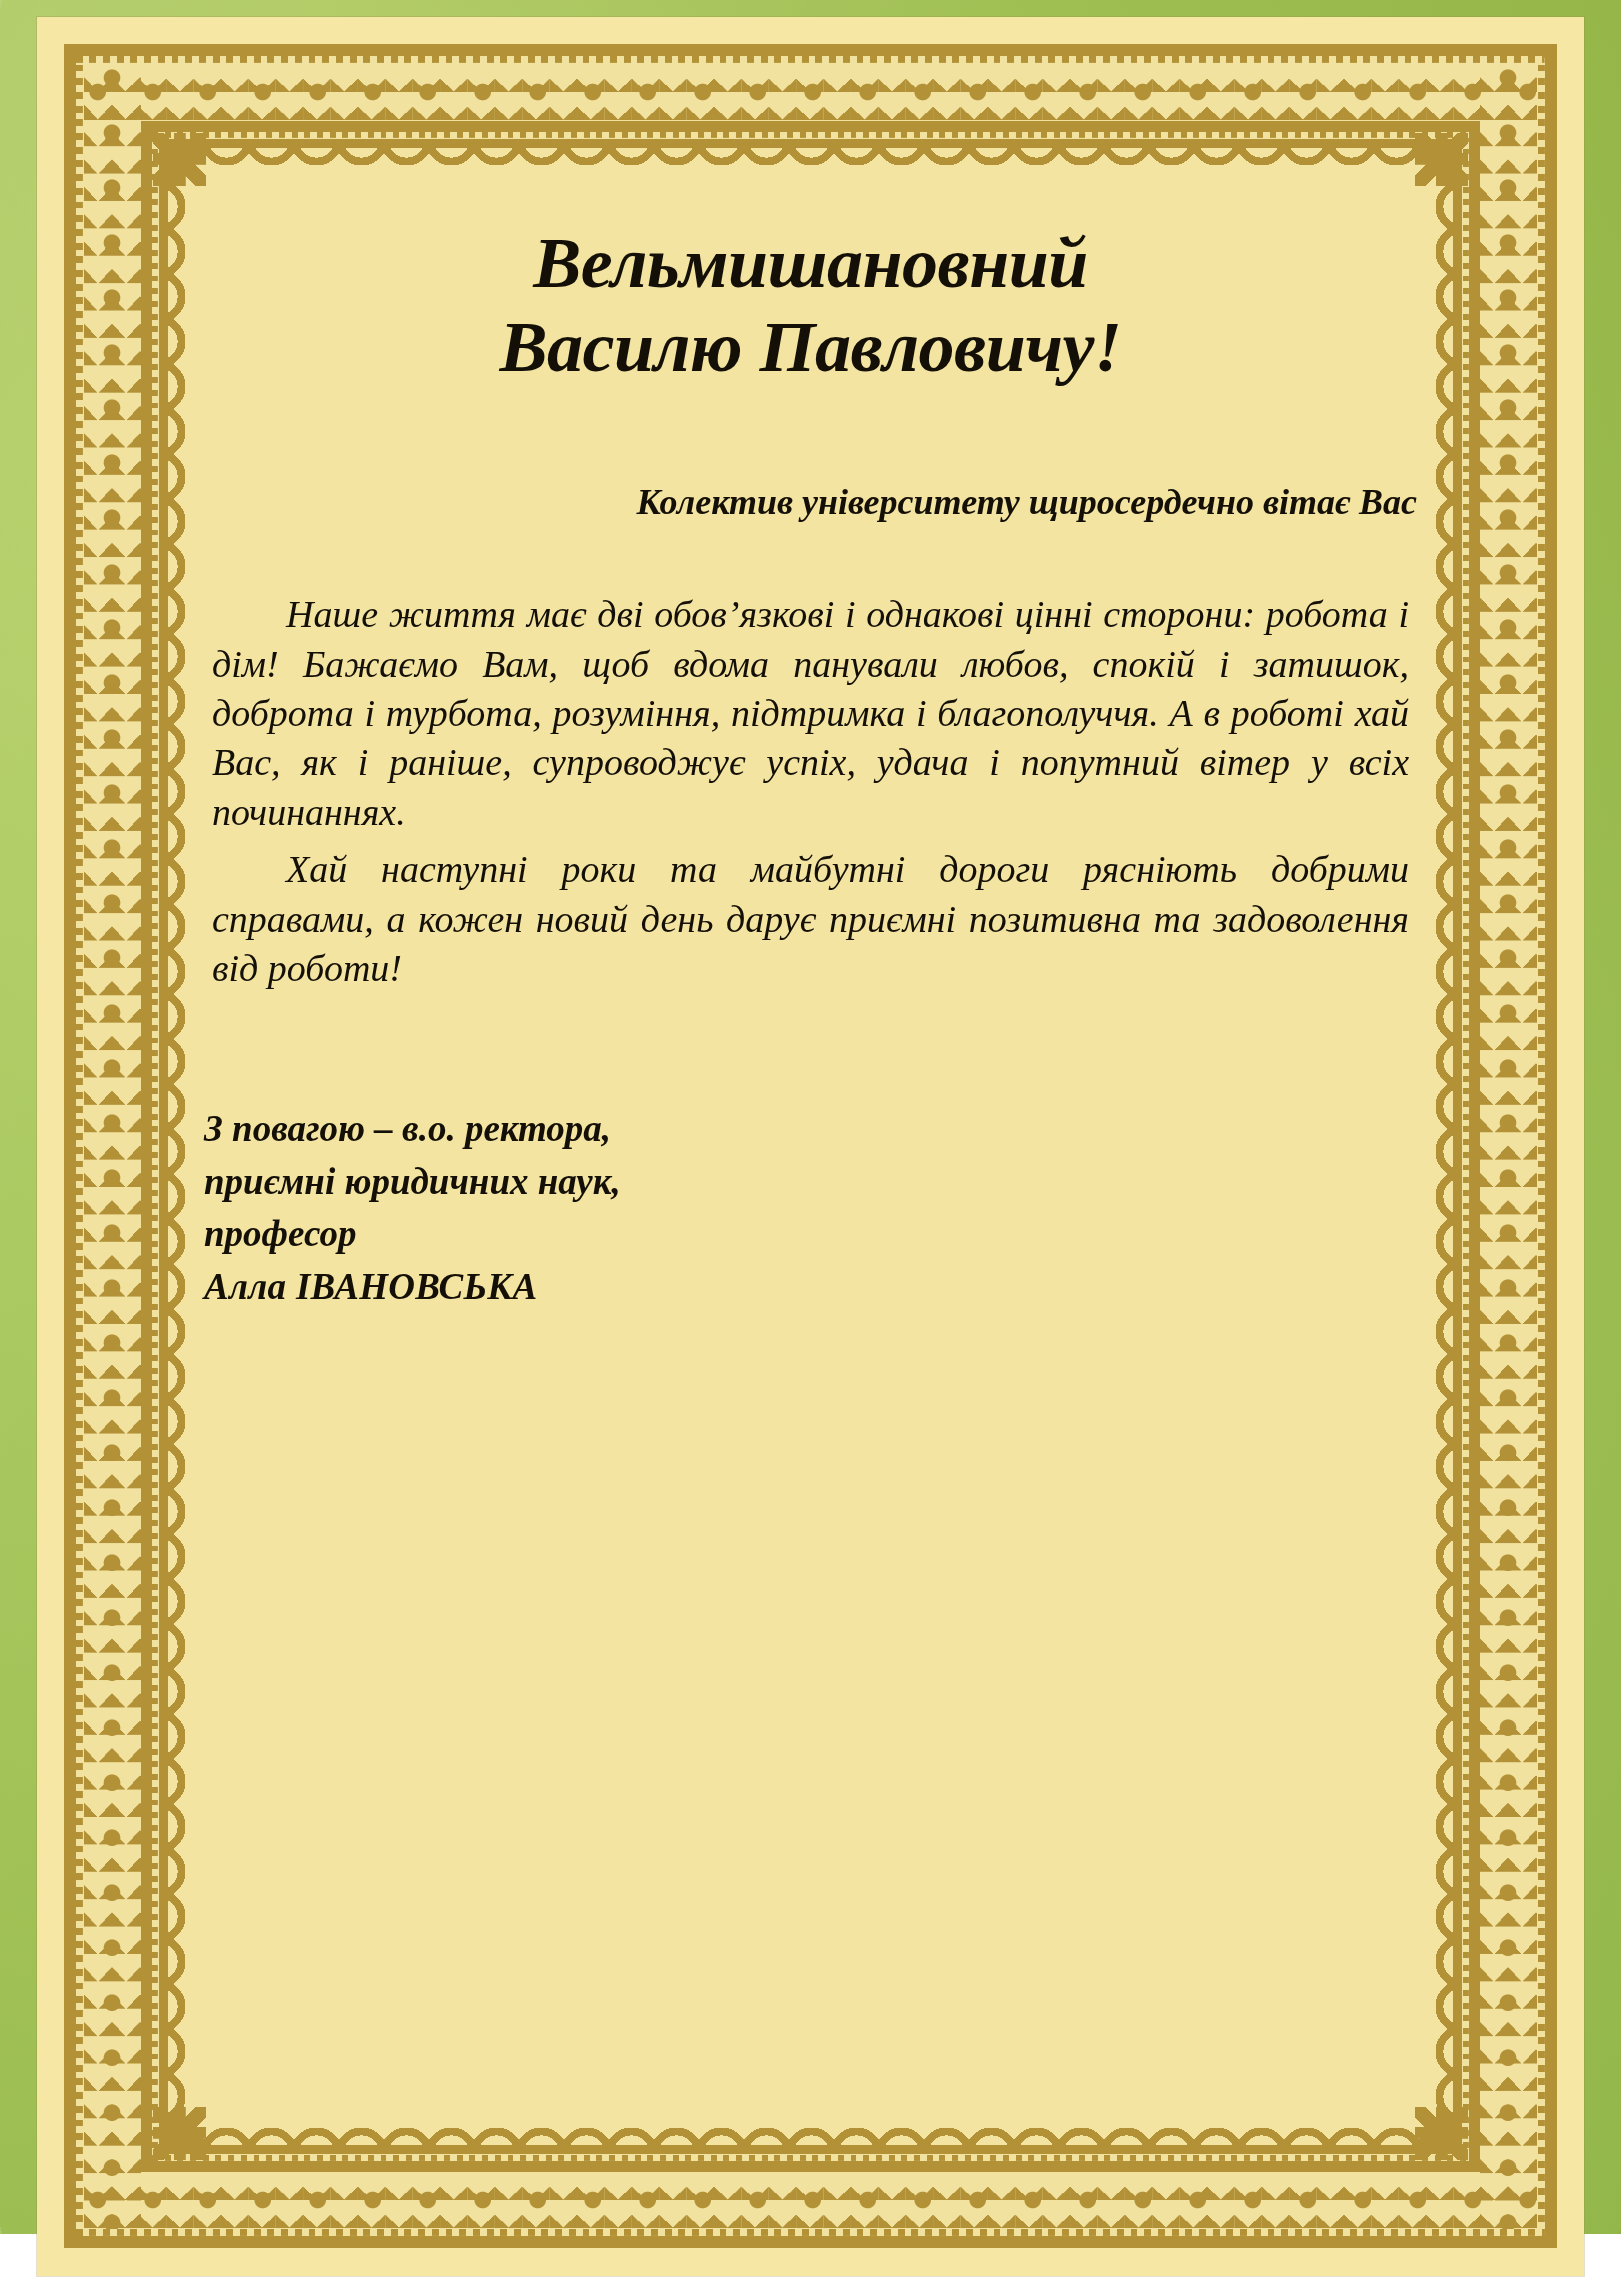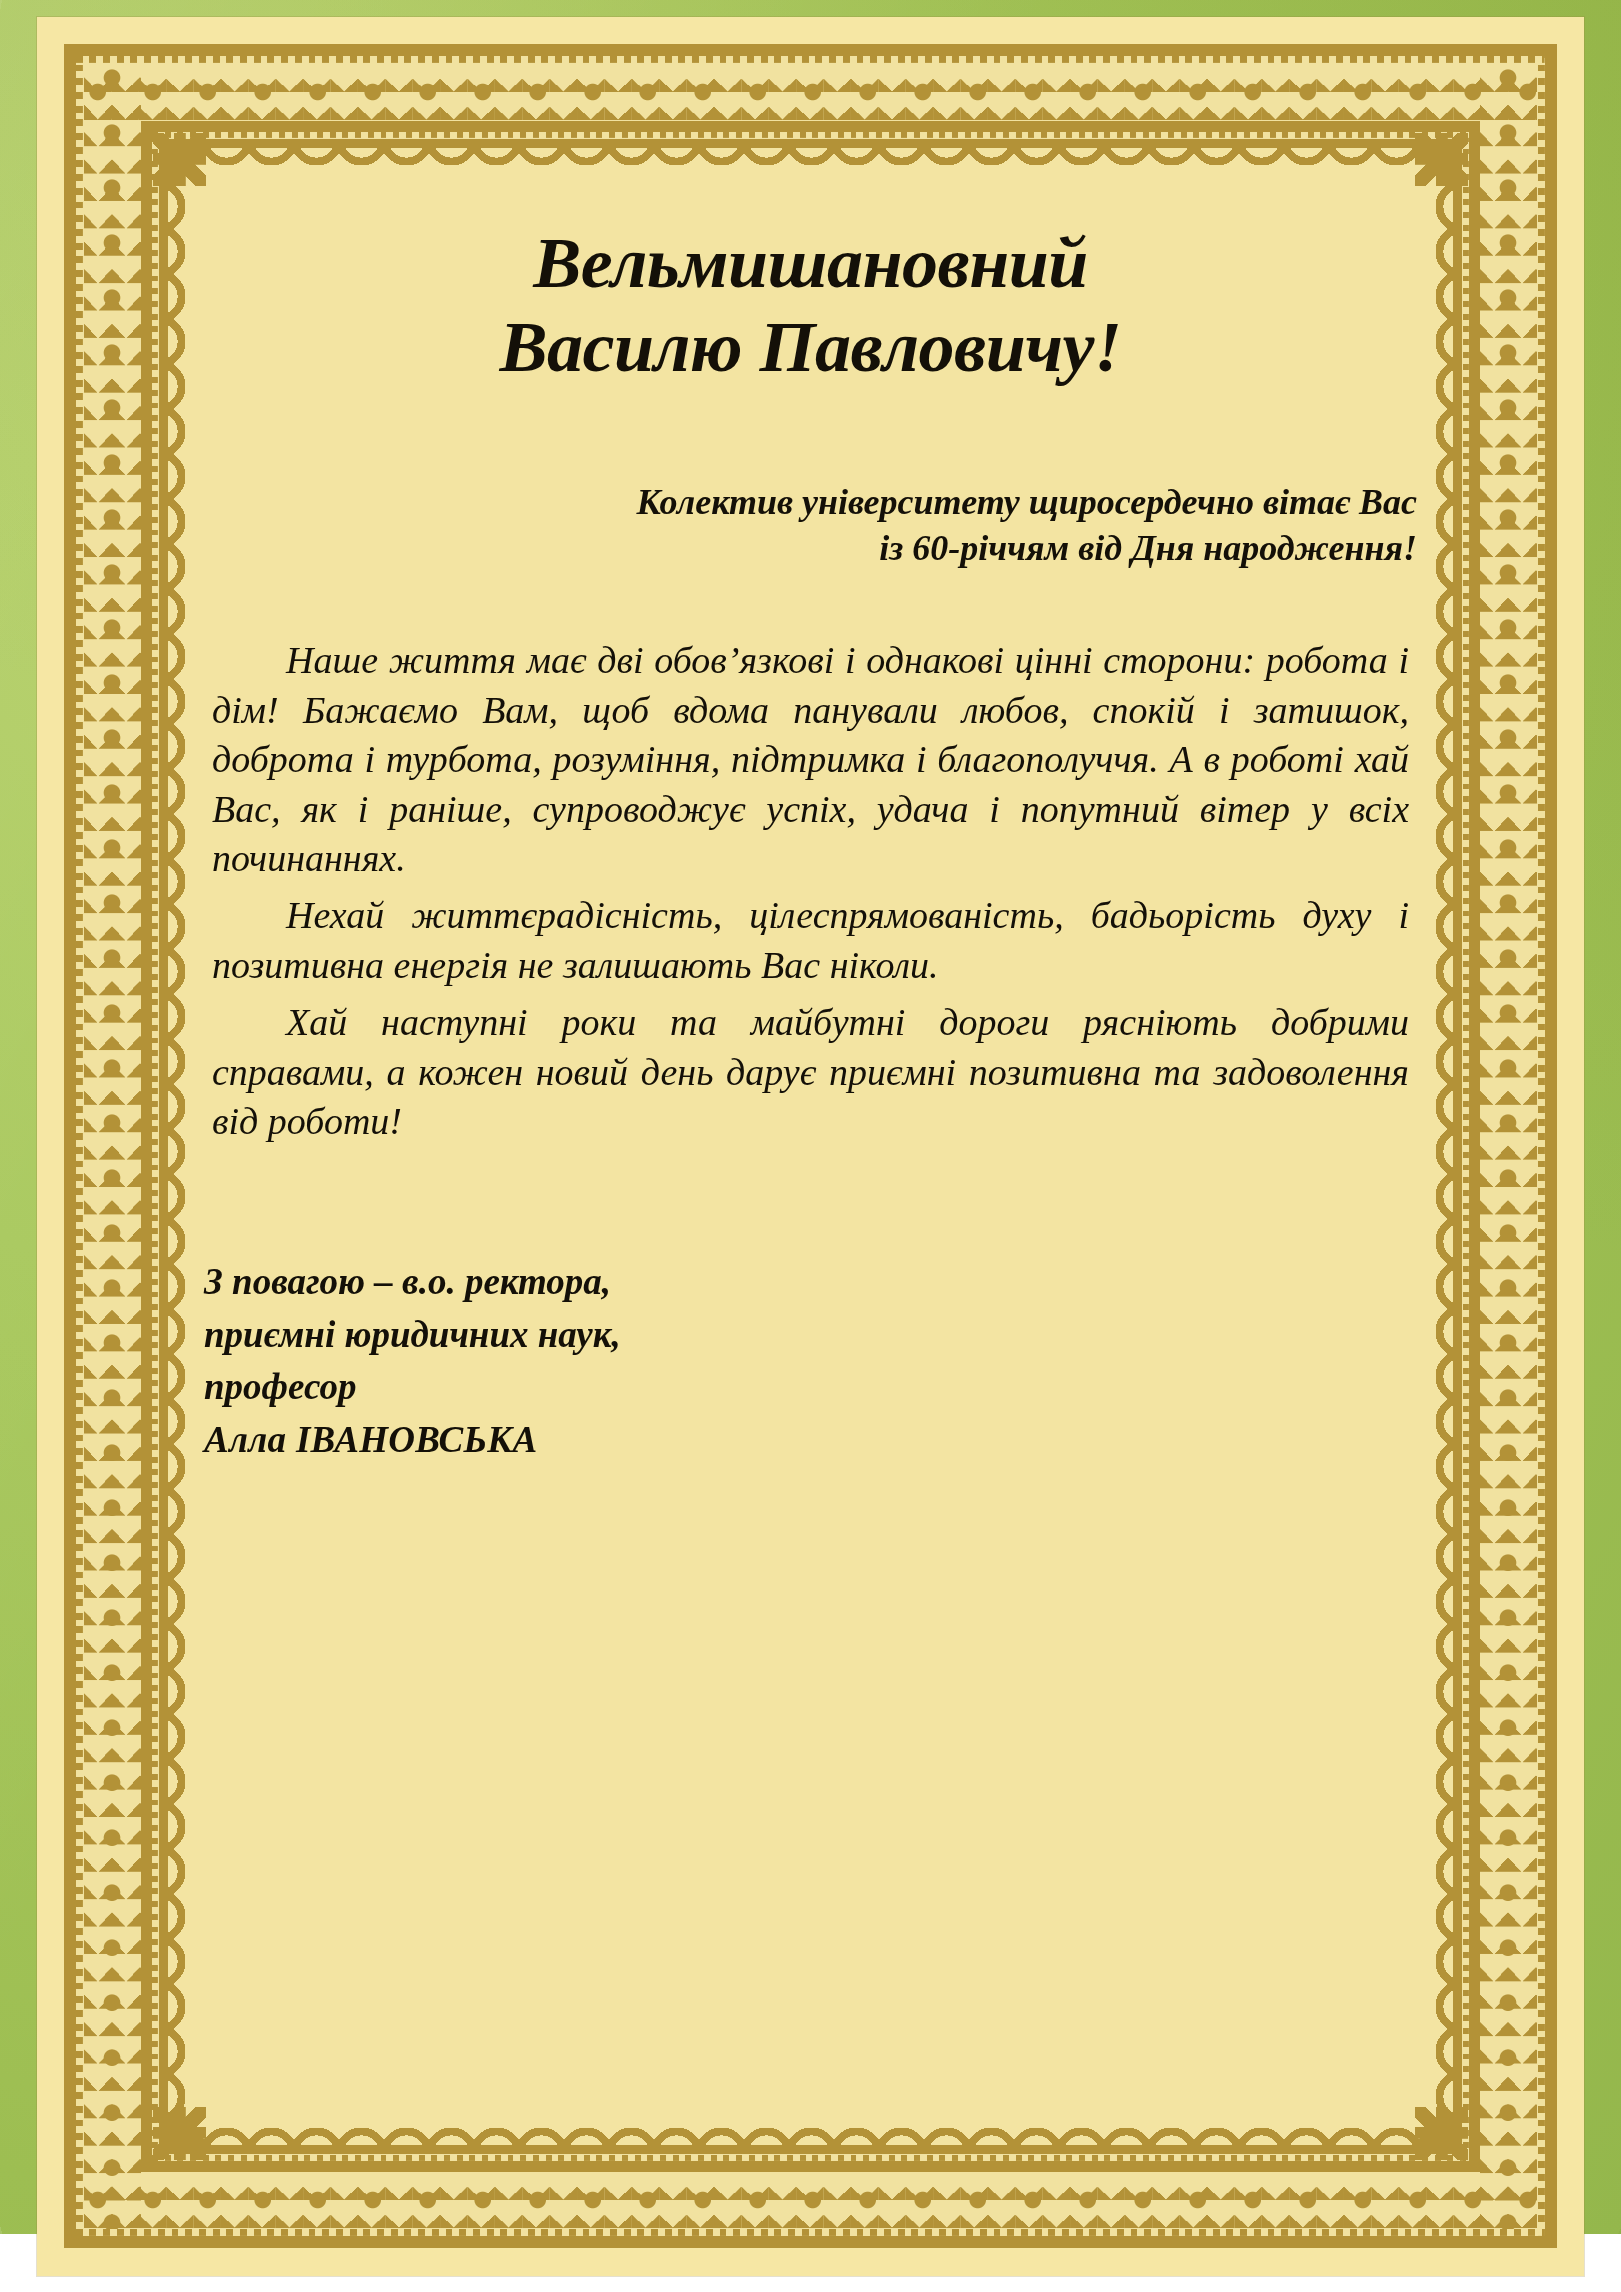--- a/index.html
+++ b/index.html
@@ -255,26 +255,24 @@
 
     <div id="content">
 
       <h1 id="title">
         <span class="tline">Вельмишановний</span>
         <span class="tline">Василю Павловичу!</span>
       </h1>
 
       <div id="subtitle">
         <span class="sline">Колектив університету щиросердечно вітає Вас</span>
-        <span class="sline">із 60-річчям від Дня народження!</span>
       </div>
 
       <div id="body">
         <p>Наше життя має дві обов’язкові і однакові цінні сторони: робота і дім! Бажаємо Вам, щоб вдома панували любов, спокій і затишок, доброта і турбота, розуміння, підтримка і благополуччя. А в роботі хай Вас, як і раніше, супроводжує успіх, удача і попутний вітер у всіх починаннях.</p>
-        <p>Нехай життєрадісність, цілеспрямованість, бадьорість духу і позитивна енергія не залишають Вас ніколи.</p>
         <p>Хай наступні роки та майбутні дороги рясніють добрими справами, а кожен новий день дарує приємні позитивна та задоволення від роботи!</p>
       </div>
 
       <div id="signature">
         <span class="sg">З повагою – в.о. ректора,</span>
         <span class="sg">приємні юридичних наук,</span>
         <span class="sg">професор</span>
         <span class="sg sg-name">Алла ІВАНОВСЬКА</span>
       </div>
 

